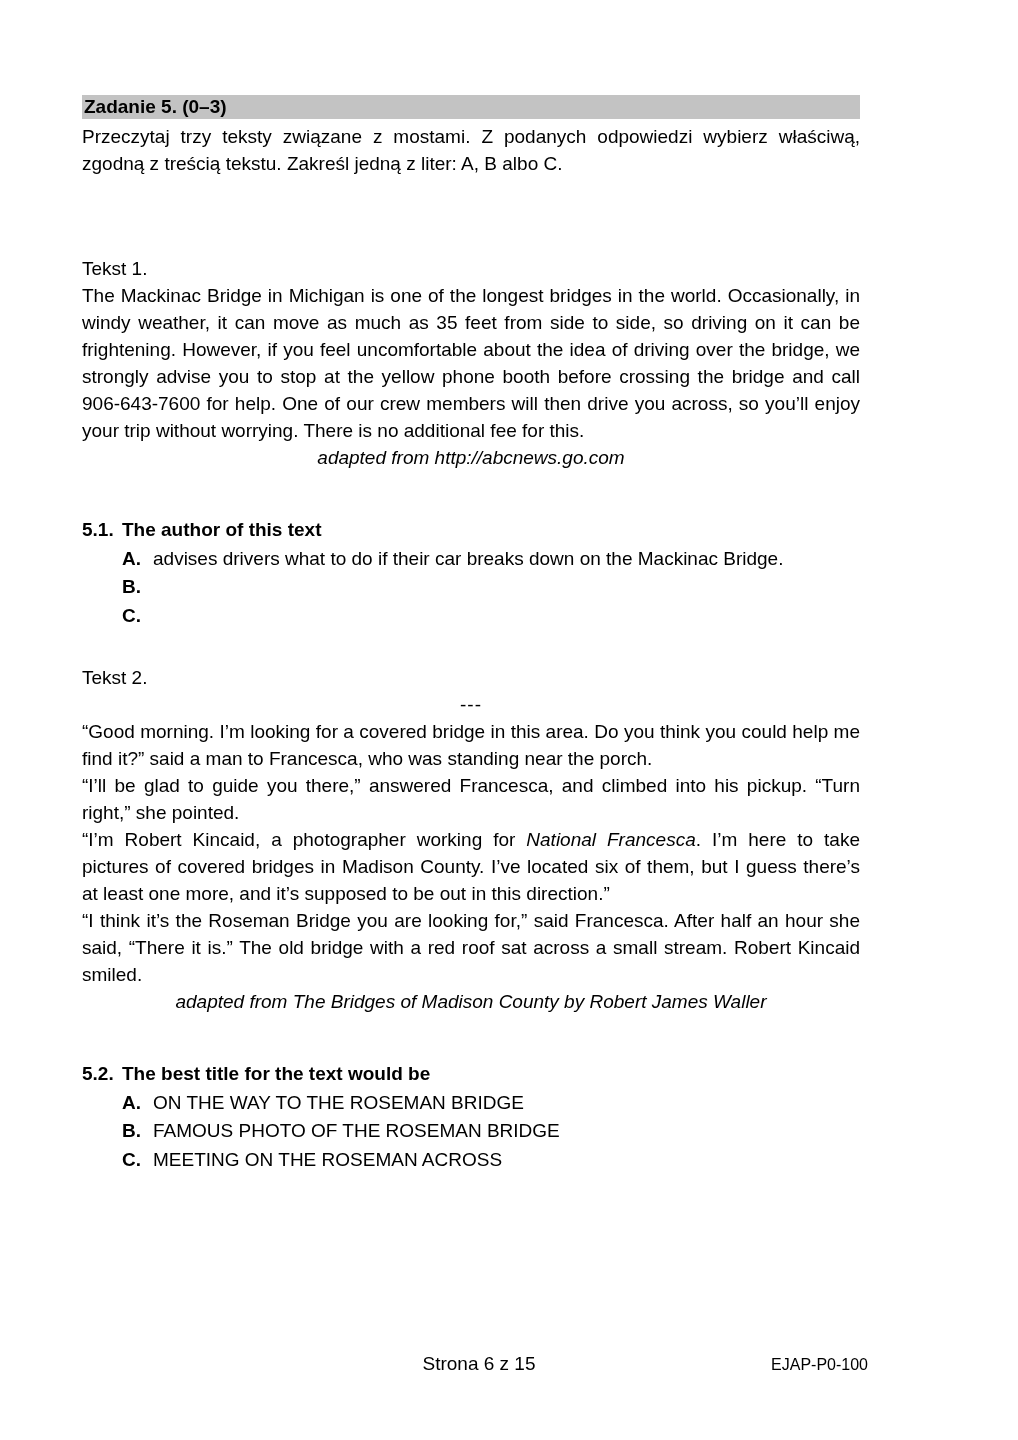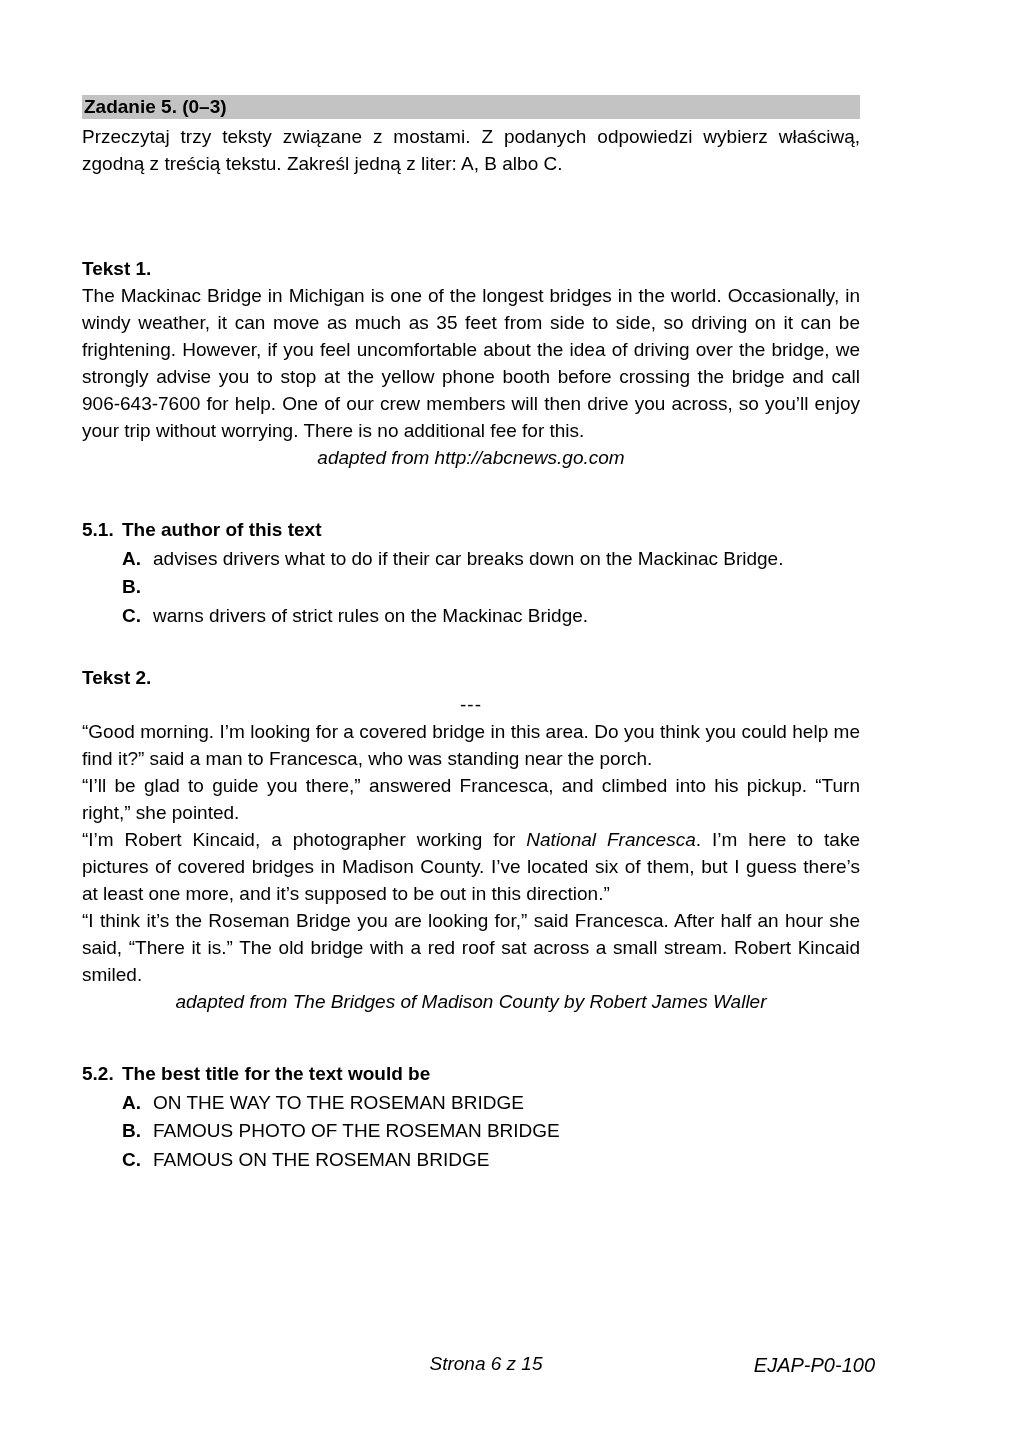--- a/index.html
+++ b/index.html
@@ -27,21 +27,21 @@
     height: 24px;
     line-height: 24px;
     padding-left: 2px;
   }
   .instructions {
     font-weight: normal;
     text-align: justify;
     margin-top: 4px;
   }
   .section-label {
-    font-weight: bold;
+    font-weight: normal;
   }
   .text1-label { margin-top: 78px; }
   .text2-label { margin-top: 34px; }
   .text-title {
     text-align: center;
     margin-bottom: 7px;
   }
   .dash-title {
     text-align: center;
     letter-spacing: 1px;
@@ -55,31 +55,30 @@
   .question {
     margin-top: 45px;
     line-height: 28.5px;
   }
   .q-stem { display: flex; font-weight: bold; }
   .q-num { width: 40px; flex: none; }
   .option { display: flex; padding-left: 40px; }
   .opt-letter { width: 31px; flex: none; font-weight: bold; }
   .footer {
     position: absolute;
-    left: 97px;
+    left: 90px;
     top: 1350px;
     width: 778px;
-    font-style: italic;
   }
   .page-num { text-align: center; }
   .doc-code {
     position: absolute;
     right: 0;
     top: 5px;
-    font-size: 20px;
+    font-size: 16px;
     line-height: 20px;
   }
 </style>
 </head>
 <body>
 
 <div class="content">
 
   <div class="task-bar">Zadanie 5. (0–3)</div>
 
@@ -98,21 +97,20 @@
     </div>
     <div class="option">
       <span class="opt-letter">A.</span>
       <span>advises drivers what to do if their car breaks down on the Mackinac Bridge.</span>
     </div>
     <div class="option">
       <span class="opt-letter">B.</span>
     </div>
     <div class="option">
       <span class="opt-letter">C.</span>
-      <span>warns drivers of strict rules on the Mackinac Bridge.</span>
     </div>
   </section>
 
   <section>
     <p class="section-label text2-label">Tekst 2.</p>
     <p class="dash-title">---</p>
     <div>
         <p class="justify"><span>“Good morning. I’m looking for a covered bridge in this area. Do you think you could help me find it?” said a man to Francesca, who was standing near the porch.</span></p>
         <p class="justify"><span>“I’ll be glad to guide you there,” answered Francesca, and climbed into his pickup. “Turn right,” she pointed.</span></p>
         <p class="justify"><span>“I’m Robert Kincaid, a photographer working for </span><span class="italic">National Francesca</span><span>. I’m here to take pictures of covered bridges in Madison County. I’ve located six of them, but I guess there’s at least one more, and it’s supposed to be out in this direction.”</span></p>
@@ -129,21 +127,21 @@
     <div class="option">
       <span class="opt-letter">A.</span>
       <span>ON THE WAY TO THE ROSEMAN BRIDGE</span>
     </div>
     <div class="option">
       <span class="opt-letter">B.</span>
       <span>FAMOUS PHOTO OF THE ROSEMAN BRIDGE</span>
     </div>
     <div class="option">
       <span class="opt-letter">C.</span>
-      <span>FAMOUS ON THE ROSEMAN BRIDGE</span>
+      <span>MEETING ON THE ROSEMAN ACROSS</span>
     </div>
   </section>
 
 </div>
 
 <div class="footer">
   <div class="page-num">Strona 6 z 15</div>
   <div class="doc-code">EJAP-P0-100</div>
 </div>
 

